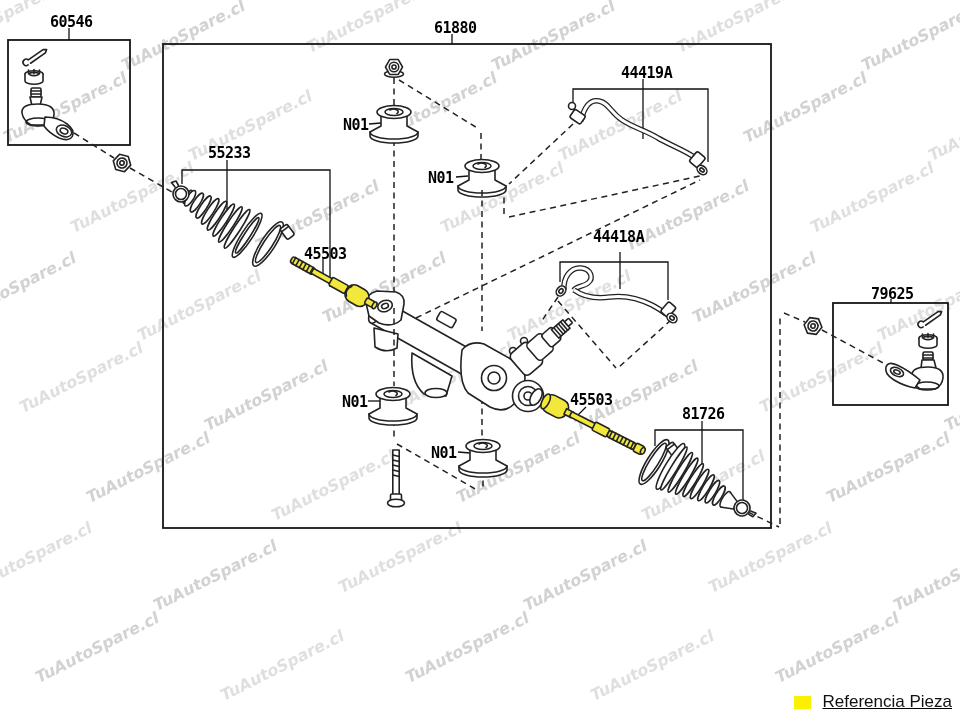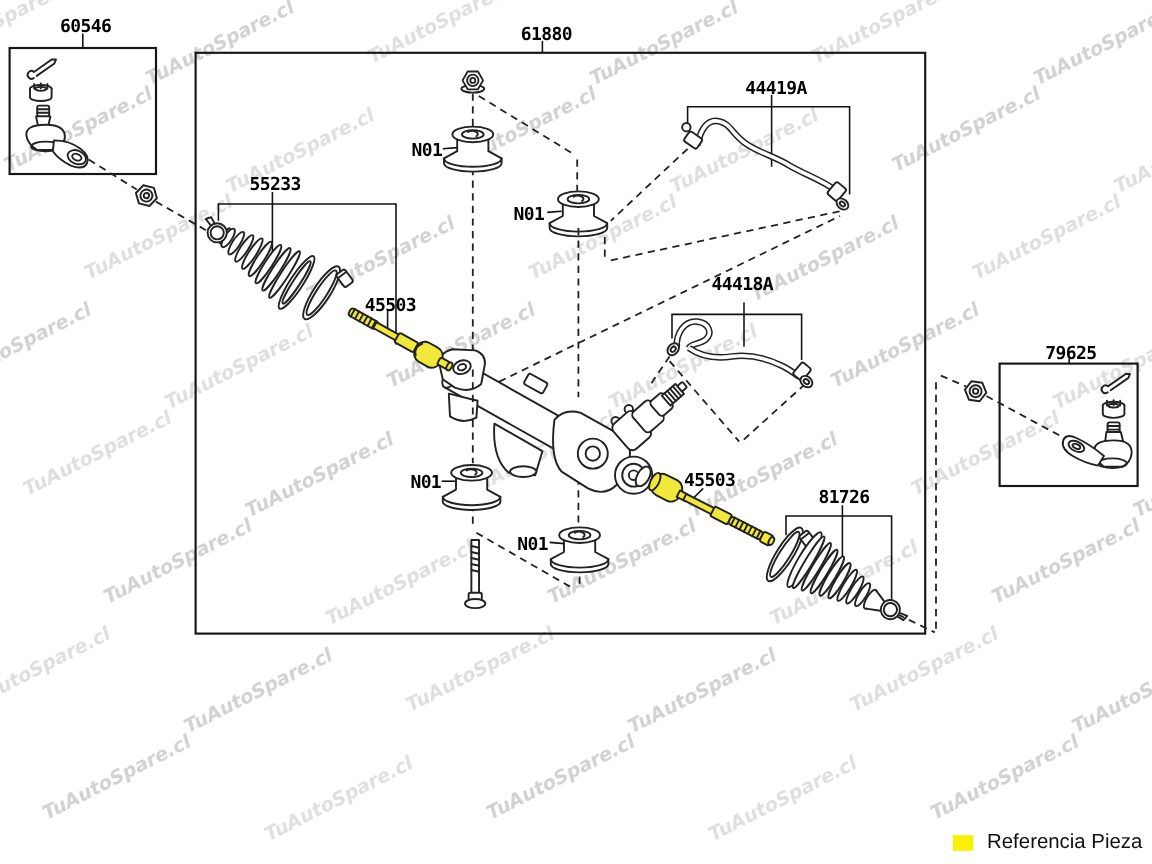--- a/index.html
+++ b/index.html
@@ -9,21 +9,21 @@
       transform:rotate(-27deg);white-space:nowrap;pointer-events:none;z-index:1;}
   svg#art{position:absolute;left:0;top:0;z-index:2;}
   .plabel{position:absolute;z-index:3;font:bold 15px "DejaVu Sans Mono",monospace;
           letter-spacing:-0.5px;color:#000;white-space:nowrap;}
   .frame{stroke:#161616;stroke-width:1.8;fill:none;}
   .ld{stroke:#111;stroke-width:1.3;fill:none;}
   .dash{stroke:#222;stroke-width:1.5;fill:none;stroke-dasharray:6 4.5;}
   .s{stroke:#222;stroke-width:1.6;stroke-linecap:round;stroke-linejoin:round;}
   .f{fill:#fff;}
   .n{fill:none;}
-  #legend{position:absolute;z-index:3;right:8px;bottom:8px;display:flex;align-items:center;gap:12px;}
+  #legend{position:absolute;z-index:3;right:8px;bottom:8px;display:flex;align-items:center;gap:12px;text-decoration:underline;}
   #legend .swatch{width:17px;height:13px;display:inline-block;}
   #legend .ltext{font:17px "Liberation Sans",sans-serif;color:#111;}
 </style>
 </head>
 <body>
 
 <div id="canvas">
     <span class="wm" style="left: 954px; top: 656px; opacity: 0.6;">TuAutoSpare.cl</span>
     <span class="wm" style="left: 769px; top: 638px; opacity: 0.85;">TuAutoSpare.cl</span>
     <span class="wm" style="left: 584px; top: 656px; opacity: 0.6;">TuAutoSpare.cl</span>

